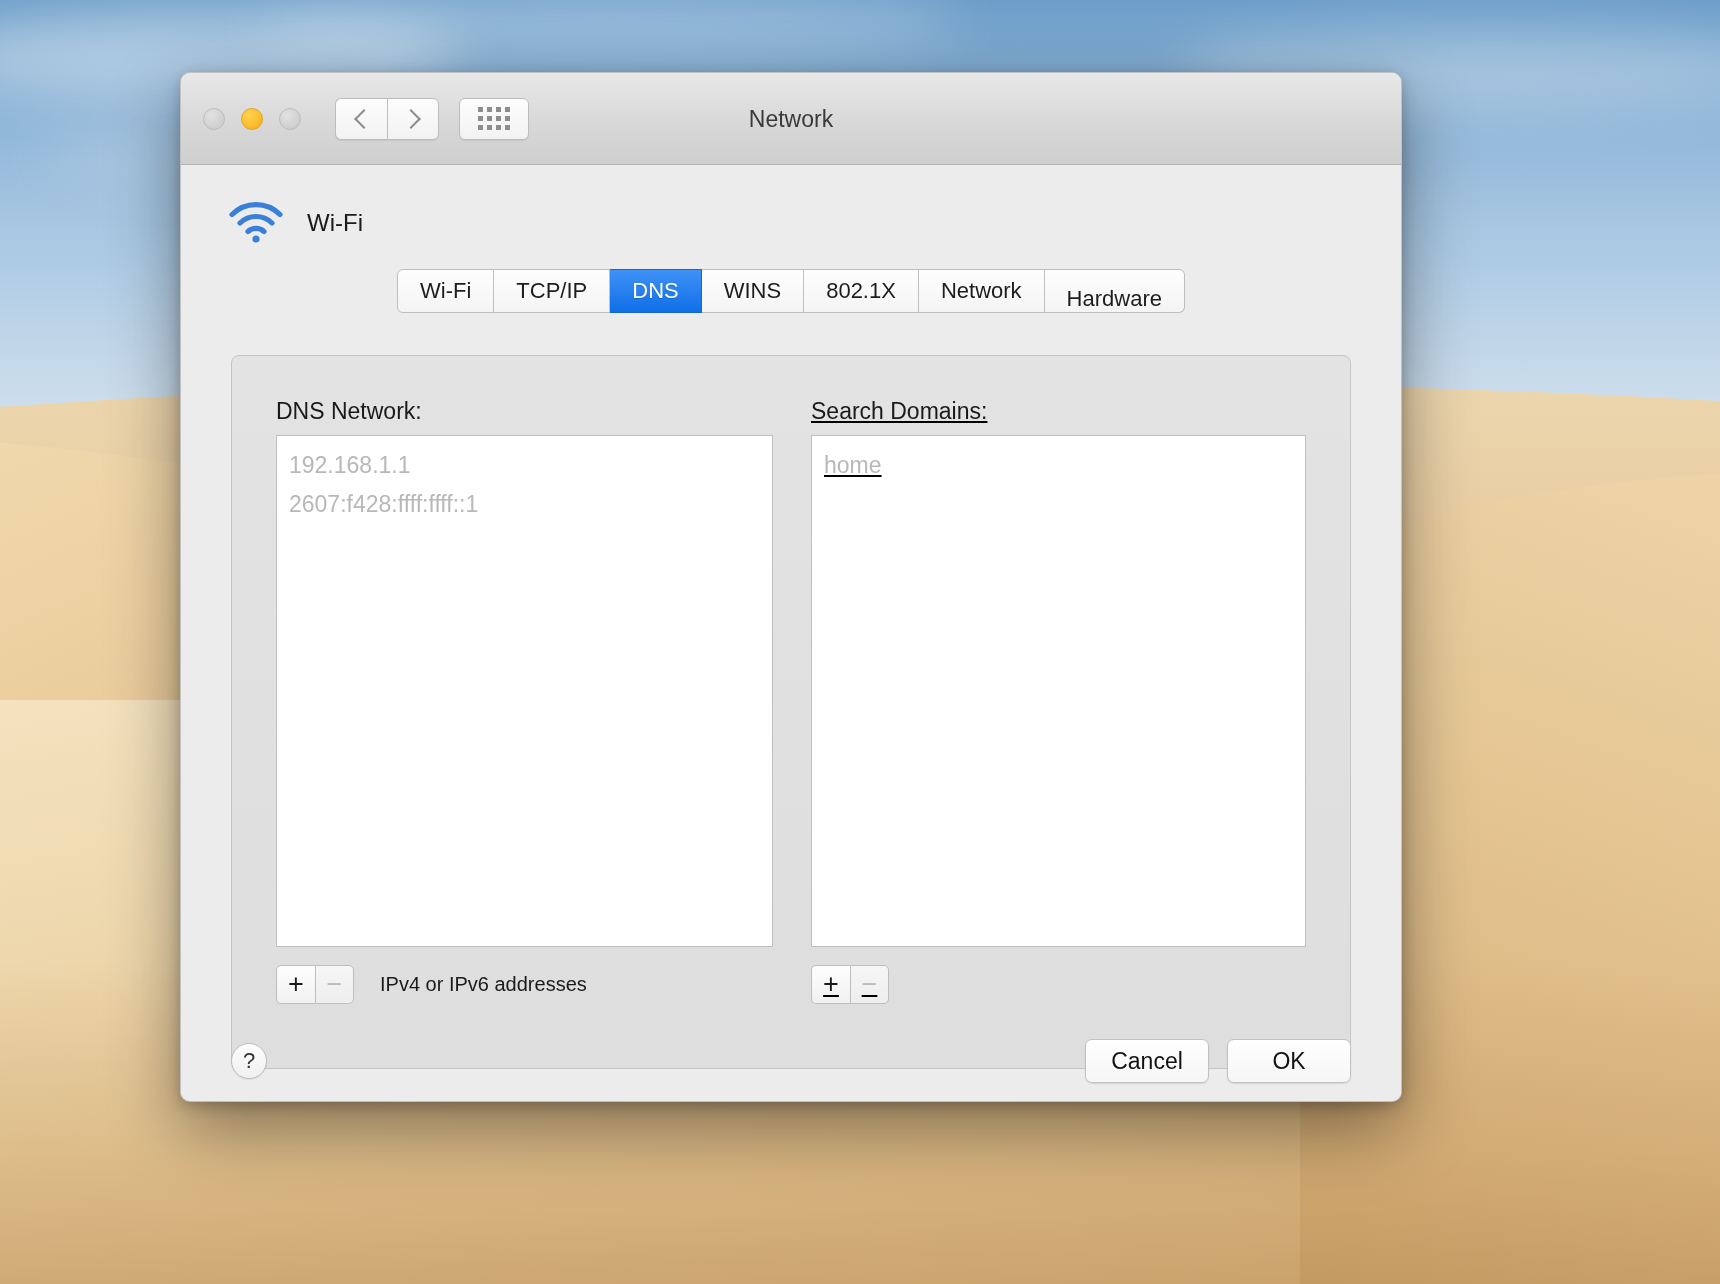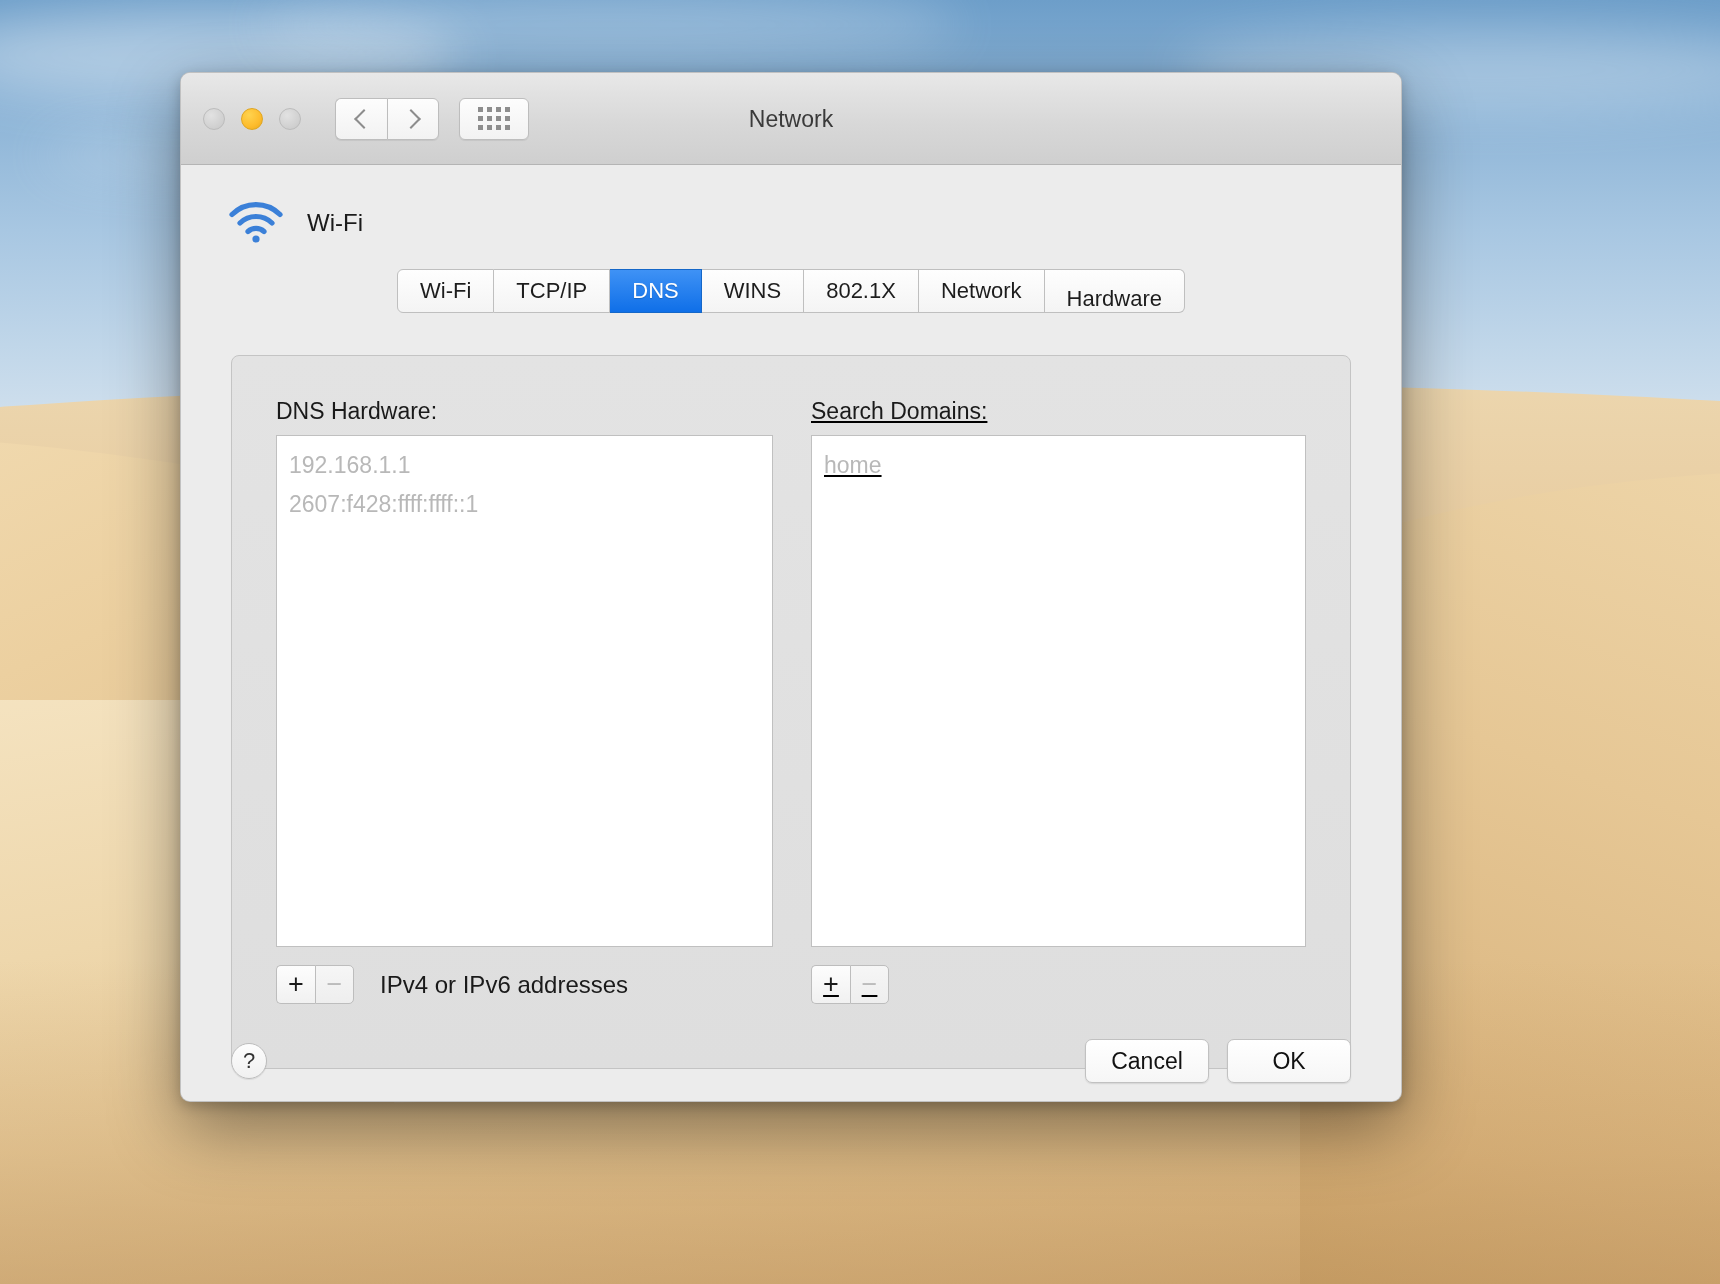--- a/index.html
+++ b/index.html
@@ -237,21 +237,21 @@
     background: linear-gradient(to bottom, #fdfdfd, #f1f1f1);
     border: 1px solid #bdbdbd;
     display: flex; align-items: center; justify-content: center;
     font-size: 27px; line-height: 1;
     color: #1a1a1a;
   }
   .pm-btn.plus  { border-radius: 5px 0 0 5px; border-right: none; }
   .pm-btn.minus { border-radius: 0 5px 5px 0; color: #bcbcbc; background: linear-gradient(to bottom,#f6f6f6,#eeeeee); }
   .hint {
     margin-left: 26px;
-    font-size: 24px;
+    font-size: 20px;
     color: #1a1a1a;
   }
 
   
   #footer {
     position: absolute;
     left: 0; right: 0; bottom: 0;
     height: 112px;
     display: flex; align-items: center;
     padding: 0 50px;
@@ -369,21 +369,21 @@
           </div>
         <div class="tab">
             <span>Hardware</span>
           </div>
       </div>
 
       <div id="panel">
         <div id="panel-inner">
 
           <div class="col dns">
-            <div class="col-label">DNS Hardware:</div>
+            <div class="col-label">DNS Network:</div>
             <div class="listbox">
               <div class="list-row">192.168.1.1</div>
               <div class="list-row">2607:f428:ffff:ffff::1</div>
             </div>
             <div class="controls">
               <div class="pm-group">
                 <div class="pm-btn plus">+</div>
                 <div class="pm-btn minus">−</div>
               </div>
               <div class="hint">IPv4 or IPv6 addresses</div>

